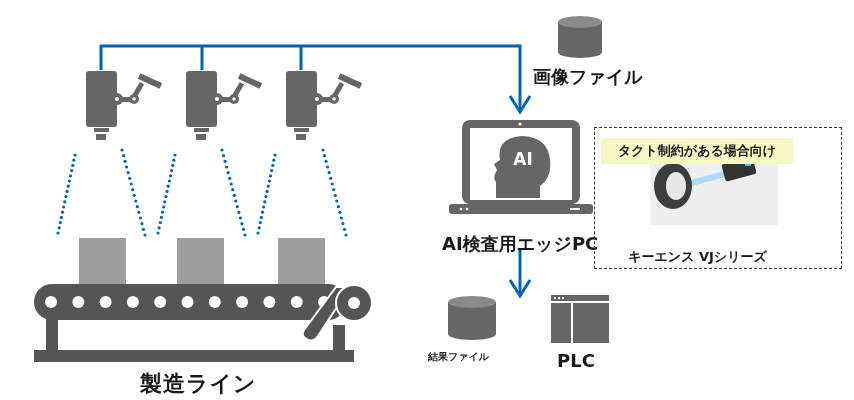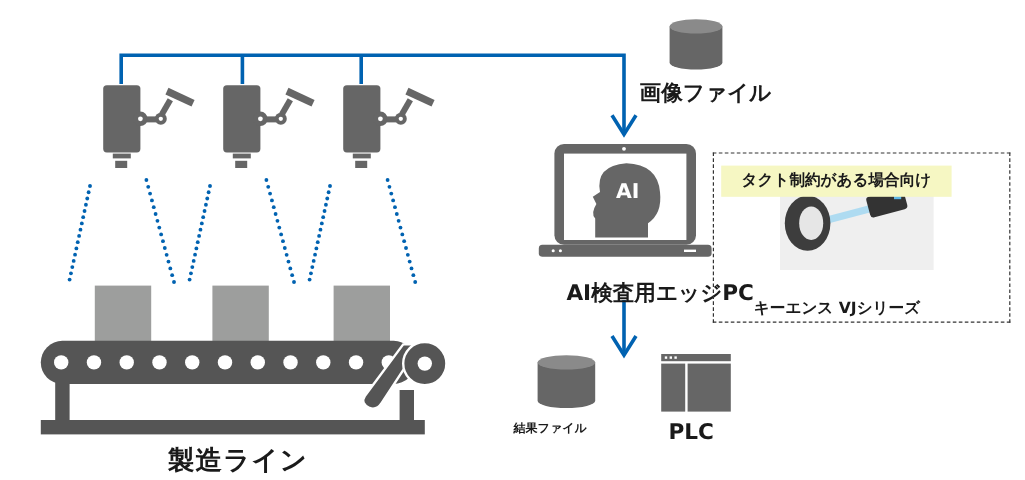--- a/index.html
+++ b/index.html
@@ -1,21 +1,21 @@
 <!DOCTYPE html>
 <html><head>
 <meta charset="utf-8">
 <style>
   html, body { margin: 0; padding: 0; background: #ffffff; }
   body { width: 854px; height: 400px; position: relative; overflow: hidden;
          font-family: "DejaVu Sans", sans-serif; }
   #diagram { position: absolute; left: 0; top: 0; }
   .lbl { position: absolute; font-family: "DejaVu Sans", sans-serif; color: #1a1a1a; white-space: nowrap; }
   #line-label { left: 140px; top: 369px; font-size: 22px; font-weight: bold; letter-spacing: 1px; }
-  #pc-label { left: 442px; top: 232px; font-size: 18px; font-weight: bold; margin-left: 30px; }
+  #pc-label { left: 442px; top: 232px; font-size: 18px; font-weight: bold; }
   #image-file-label { left: 533px; top: 65px; font-size: 18px; font-weight: bold; }
   #result-file-label { left: 428px; top: 350px; font-size: 10px; font-weight: bold; }
   #plc-label { left: 557px; top: 350px; font-size: 18px; font-weight: bold; }
   #option-box { position: absolute; left: 594px; top: 107px; width: 248px; height: 142px;
                 border: 1px dashed #333; box-sizing: border-box; margin-top: 20px; }
   #option-badge { position: absolute; left: 6px; top: 10px; width: 192px; height: 26px;
                   background: #f6f7c3; font-size: 13px; font-weight: bold; text-align: center;
                   line-height: 26px; color: #1a1a1a; }
   #product-label { position: absolute; left: 0; width: 205px; top: 120px; text-align: center;
                    font-size: 13px; font-weight: bold; color: #1a1a1a; }

